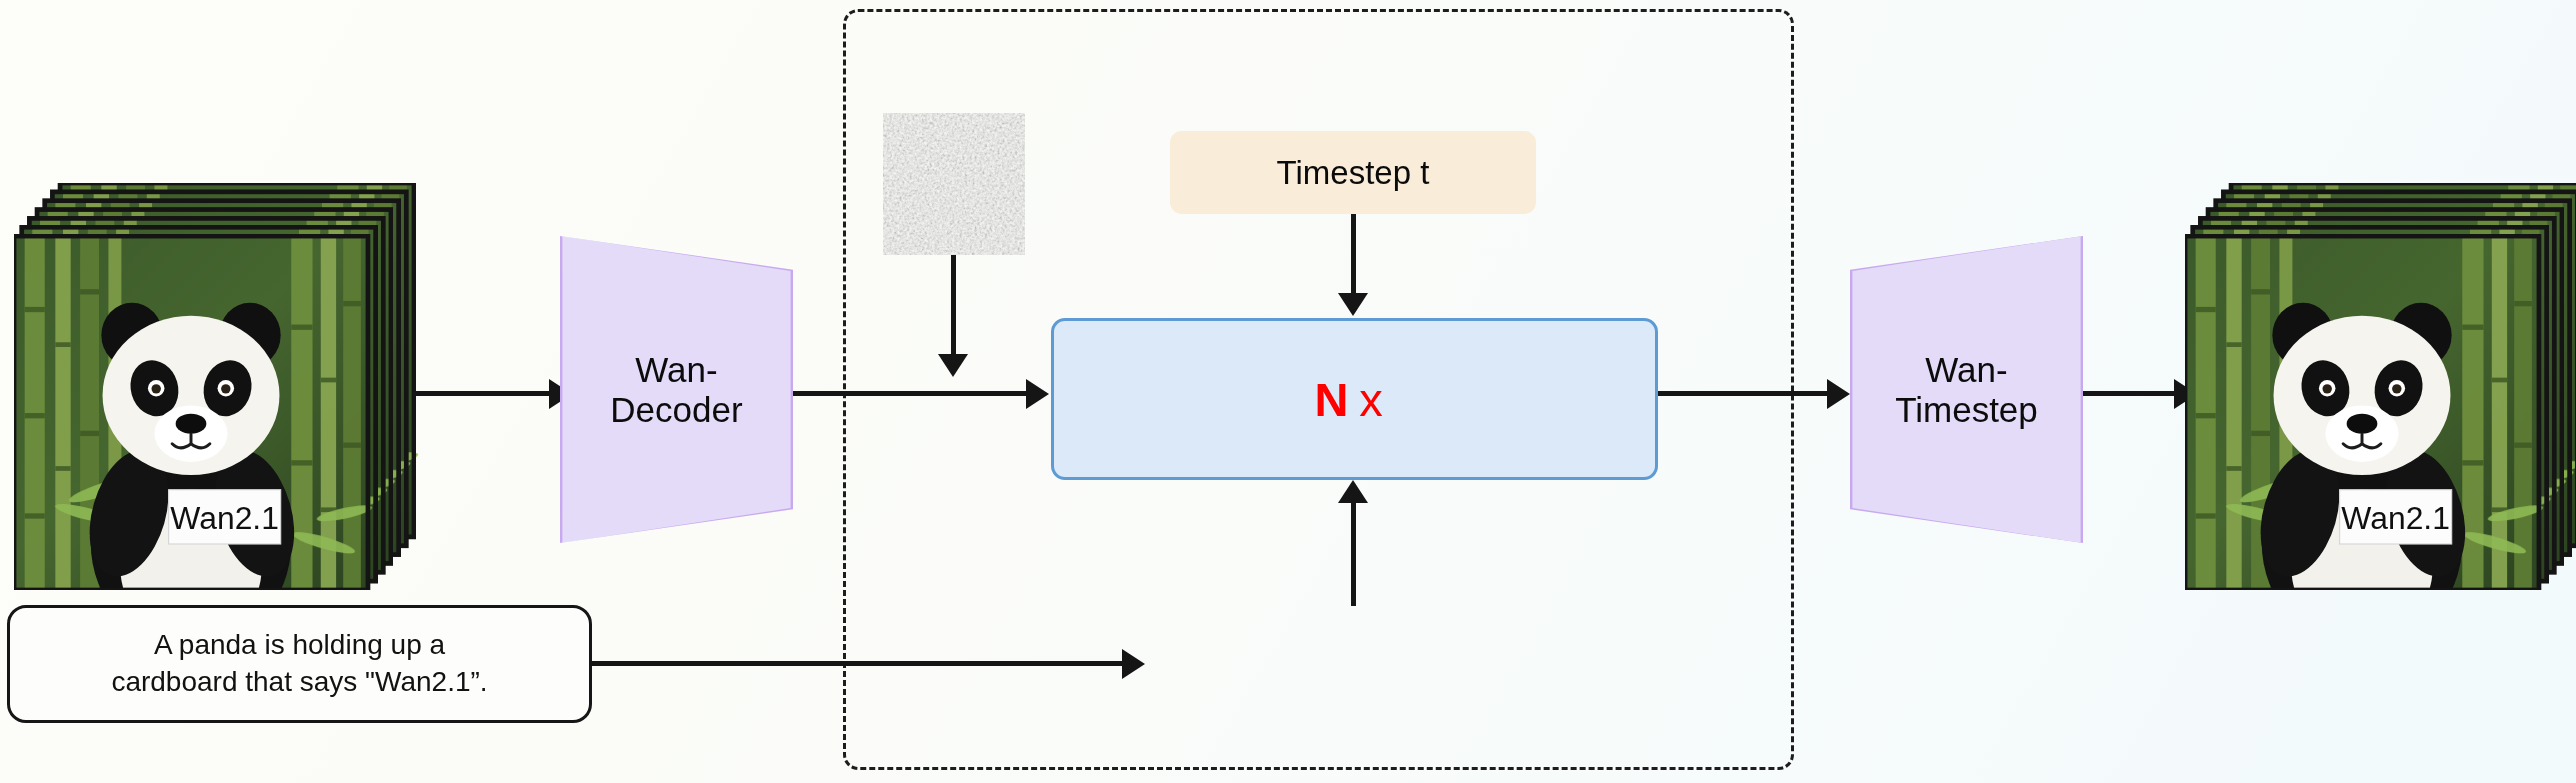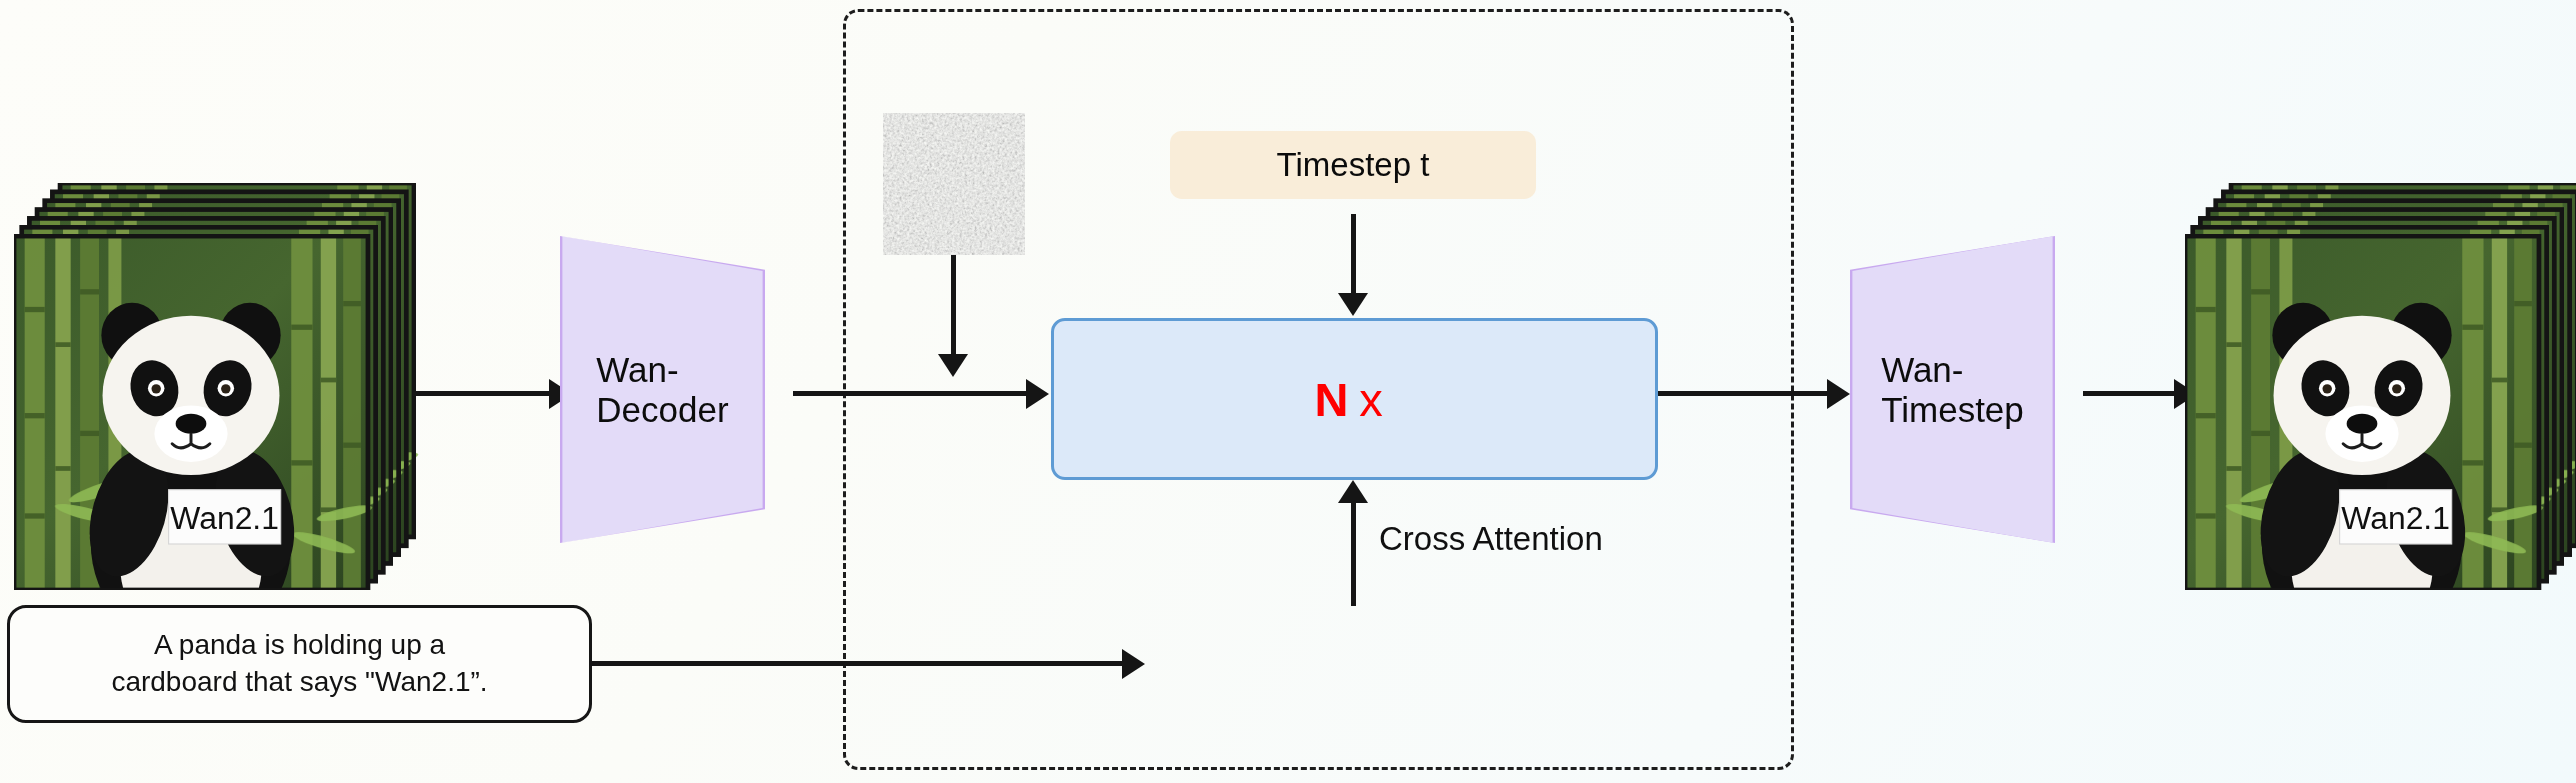--- a/index.html
+++ b/index.html
@@ -23,24 +23,24 @@
     left:1414px;top:29.5px;
     font-size:37px;font-style:italic;color:#101010;
     white-space:nowrap;letter-spacing:-0.3px;
   }
 
   
   .frame-stack{width:413px;height:407px;}
 
   
   .trap{
-    width:205px;height:307px;
+    width:233px;height:307px;
     background:#e3dbf8;
     display:flex;align-items:center;justify-content:center;
-    text-align:left;
+    text-align:center;
     font-size:35px;color:#0c0c0c;line-height:1.12;
   }
   #wan-encoder{
     left:560px;top:236px;
     clip-path:polygon(0 0,100% 11%,100% 89%,0 100%);
     background:linear-gradient(#c8a9ef,#c8a9ef) padding-box;
   }
   #wan-decoder{
     left:1850px;top:236px;
     clip-path:polygon(0 11%,100% 0,100% 100%,0 89%);
@@ -57,21 +57,21 @@
     font-size:35px;color:#0b0b0b;
   }
   #dit-block{
     left:1051px;top:318px;width:607px;height:162px;
     background:#dce9f9;border:3px solid #5e9bd4;border-radius:14px;
     font-size:47px;
   }
   #dit-block .n{color:#ff0000;font-weight:bold;}
   #dit-block .x{color:#ff0000;}
   #timestep-box{
-    left:1170px;top:131px;width:366px;height:68px;
+    left:1170px;top:131px;width:366px;height:83px;
     background:#f9edd9;border-radius:11.8px;font-size:33px;
   }
   #umt5-box{
     left:1150px;top:604px;width:413px;height:94px;
     background:#e3efdb;border:3px solid #a9cf9b;border-radius:13px;
     font-size:34px;
   }
   #prompt-box{
     left:7px;top:605px;width:585px;height:118px;
     background:#fdfdfb;border:3.5px solid #161616;border-radius:19px;
@@ -268,21 +268,20 @@
     <span style="width:10.6px;"></span>
     <span class="x">x</span>
     <span style="width:11.8px;"></span>
   </div>
 
   <div class="abs hline" style="left:1658px;top:391px;width:184px;"></div>
   <div class="abs arrow-r" style="left:1827px;top:379px;"></div>
 
   <div class="abs vline" style="left:1351px;top:501px;height:105px;"></div>
   <div class="abs arrow-u" style="left:1338px;top:480px;"></div>
-  <div class="abs" id="cross-attention-label">Cross Attention</div>
 
   <div class="abs rbox" id="prompt-box">
     <div>
       <div>A panda is holding up a</div>
       <div>cardboard that says "Wan2.1”.</div>
     </div>
   </div>
   <div class="abs hline" style="left:592px;top:661px;width:534px;"></div>
   <div class="abs arrow-r" style="left:1122px;top:649px;"></div>
 

